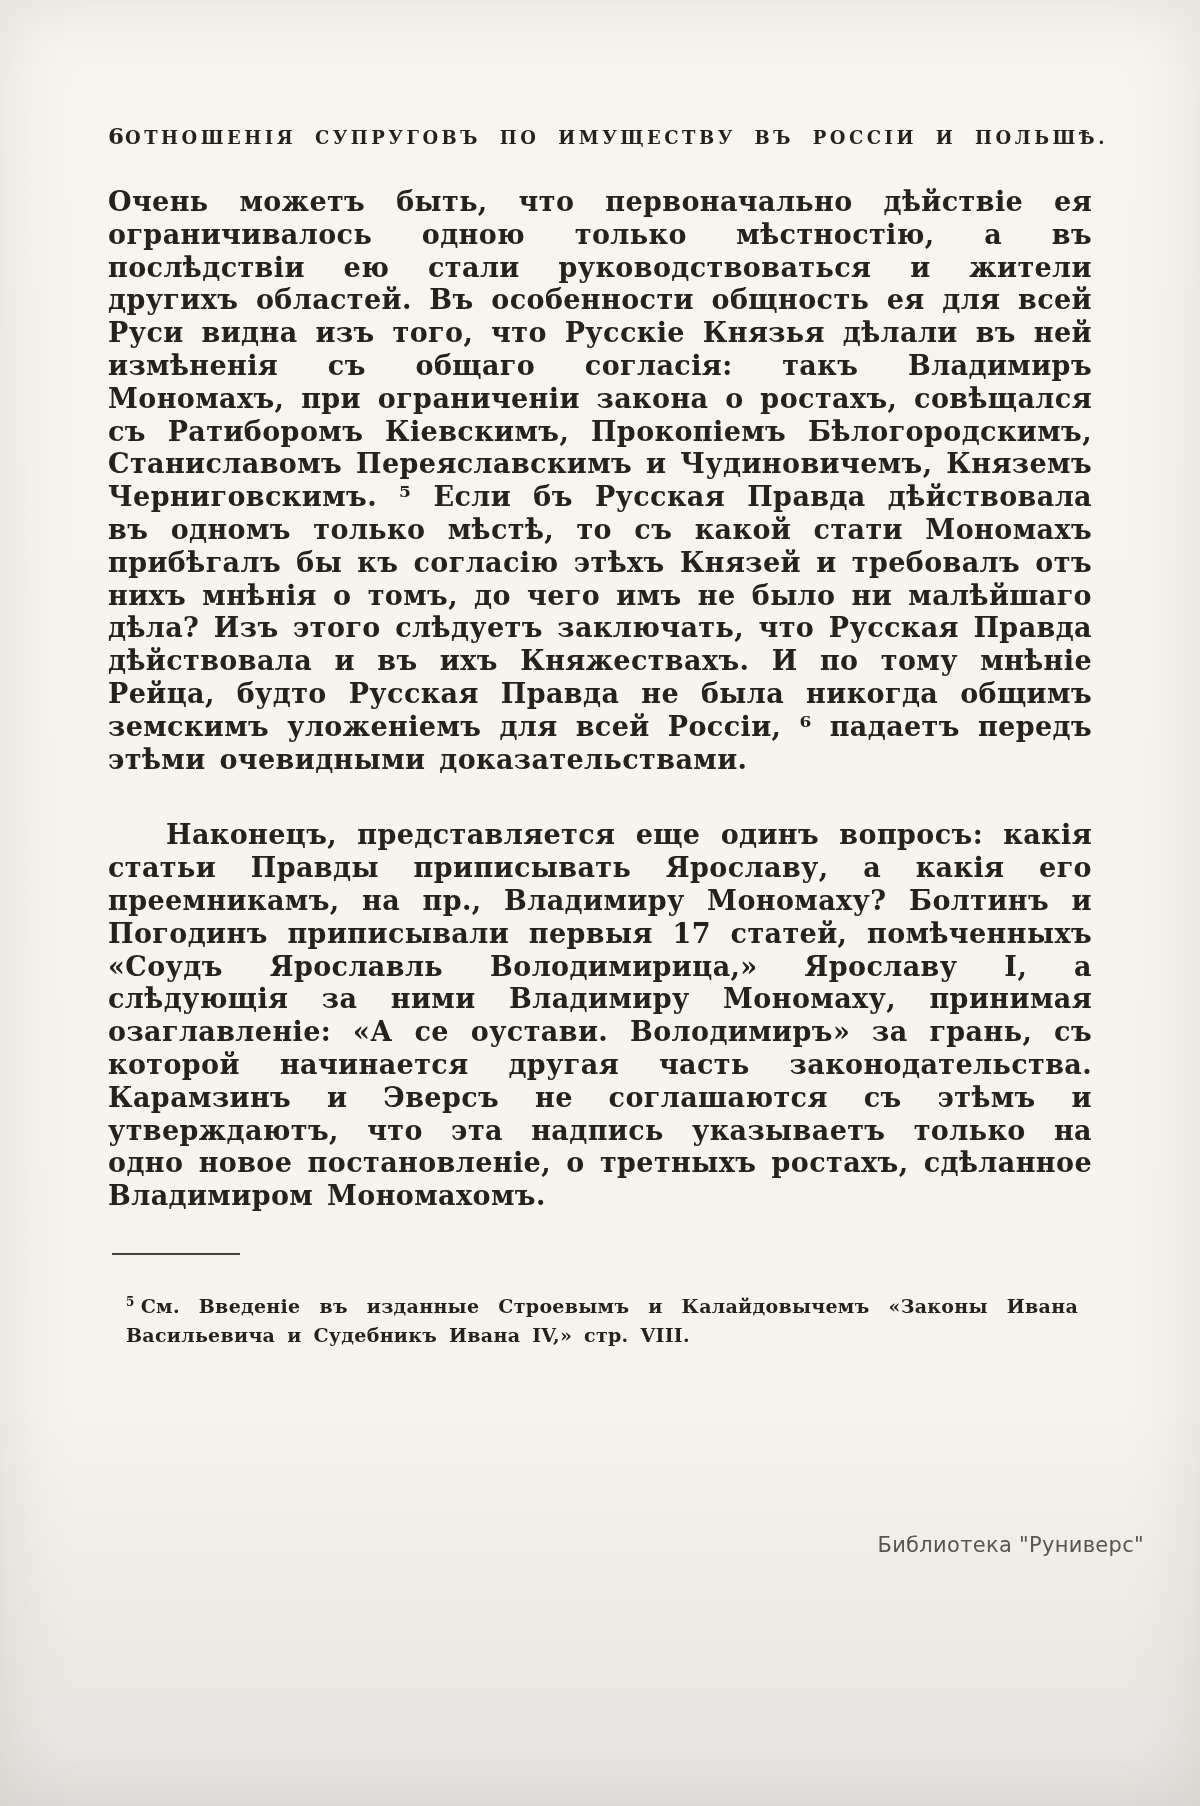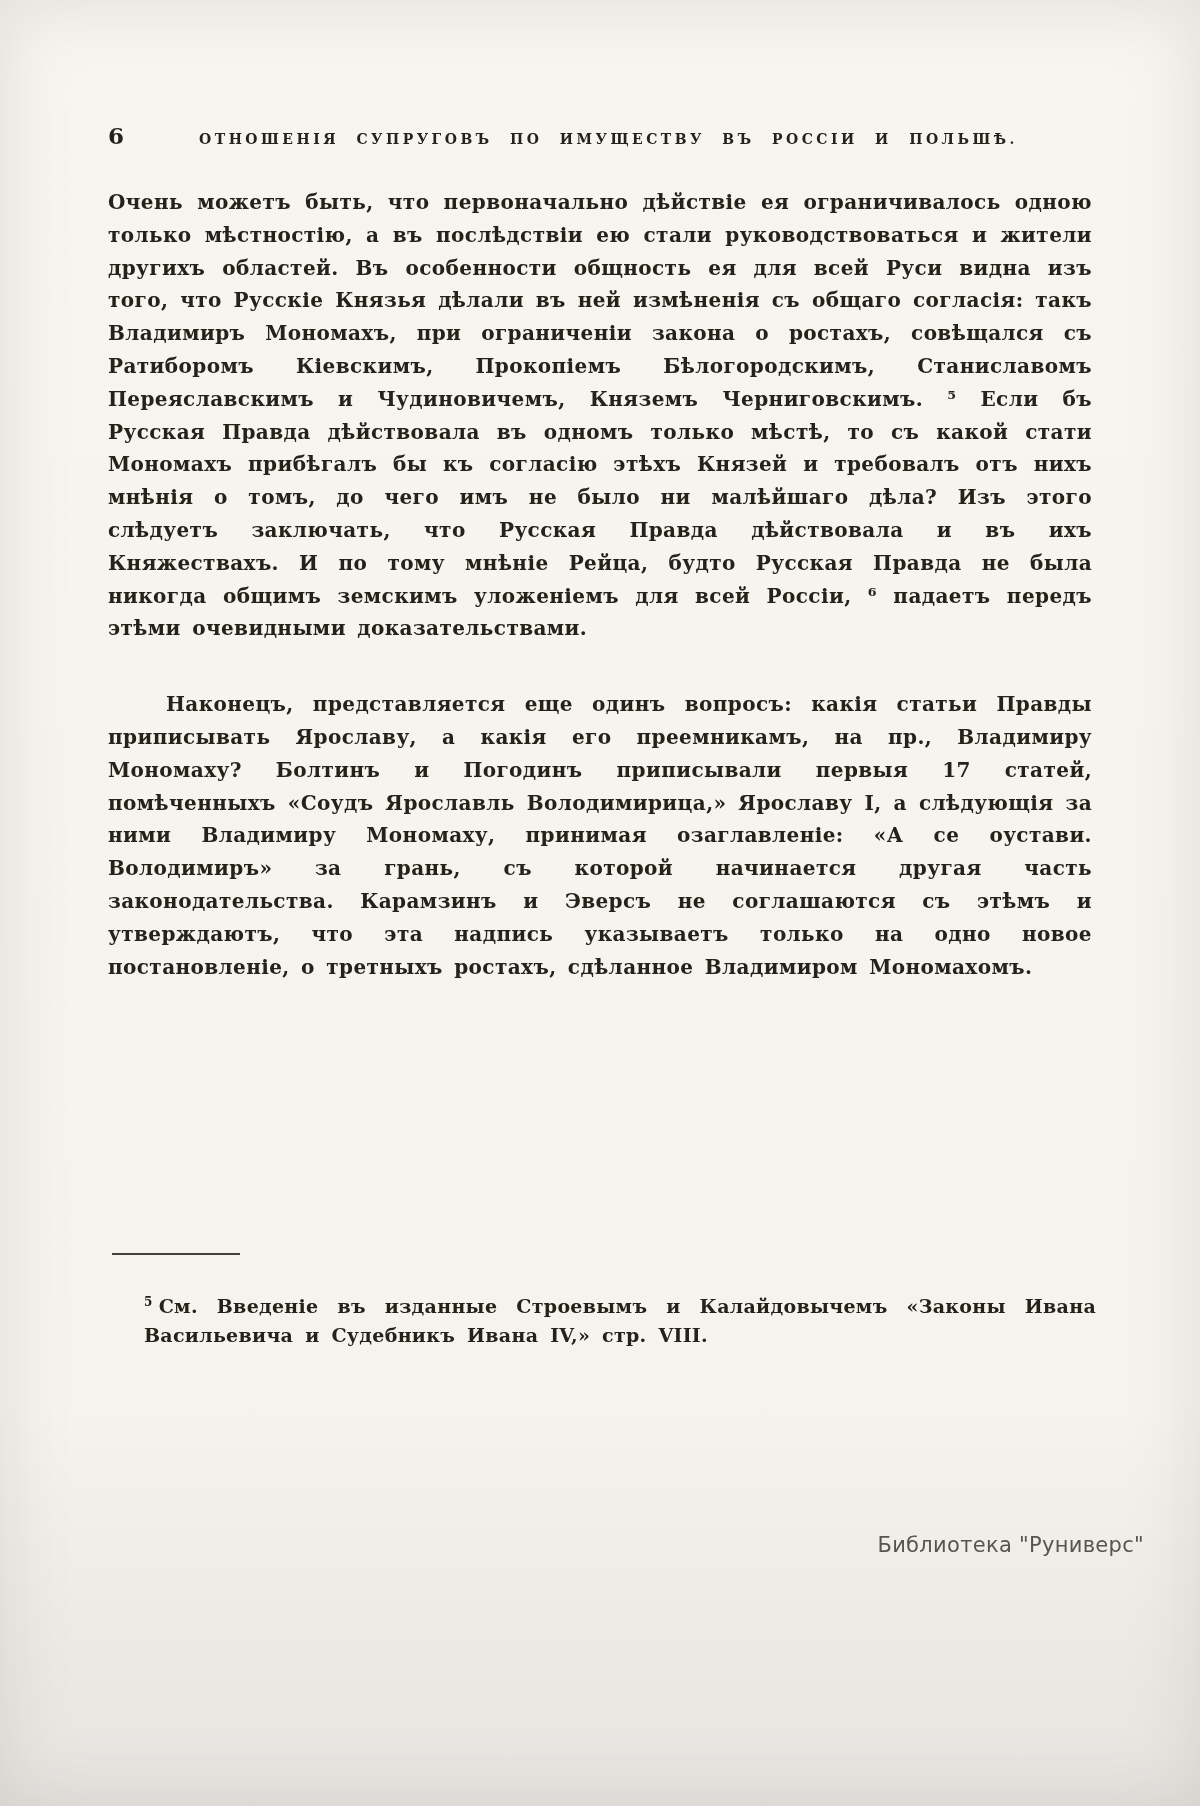--- a/index.html
+++ b/index.html
@@ -36,37 +36,37 @@
   }
   .pagenum {
     font-size: 23px;
     font-weight: 700;
     letter-spacing: 1px;
     flex: 0 0 auto;
   }
   .running-title {
     flex: 1 1 auto;
     text-align: center;
-    font-size: 14px;
+    font-size: 18px;
     font-weight: 700;
     letter-spacing: 3.5px;
     word-spacing: 9px;
     white-space: nowrap;
   }
 
   
   .body-text {
     position: absolute;
     top: 186px;
     left: 108px;
     width: 984px;
   }
   .para {
     margin: 0;
-    font-size: 20px;
+    font-size: 27px;
     font-weight: 700;
     line-height: 32.8px;
     text-align: justify;
     word-spacing: 4px;
     letter-spacing: 0.4px;
   }
   .para + .para {
     margin-top: 43px;
     text-indent: 58px;
   }
@@ -78,21 +78,21 @@
     left: 112px;
     width: 128px;
     height: 2px;
     background: #44403a;
   }
 
   
   .footnotes {
     position: absolute;
     top: 1288px;
-    left: 144px;
+    left: 126px;
     width: 952px;
   }
   .footnote {
     margin: 0;
     font-size: 19px;
     font-weight: 700;
     line-height: 28.5px;
     text-align: justify;
     word-spacing: 5px;
     letter-spacing: 0.3px;

